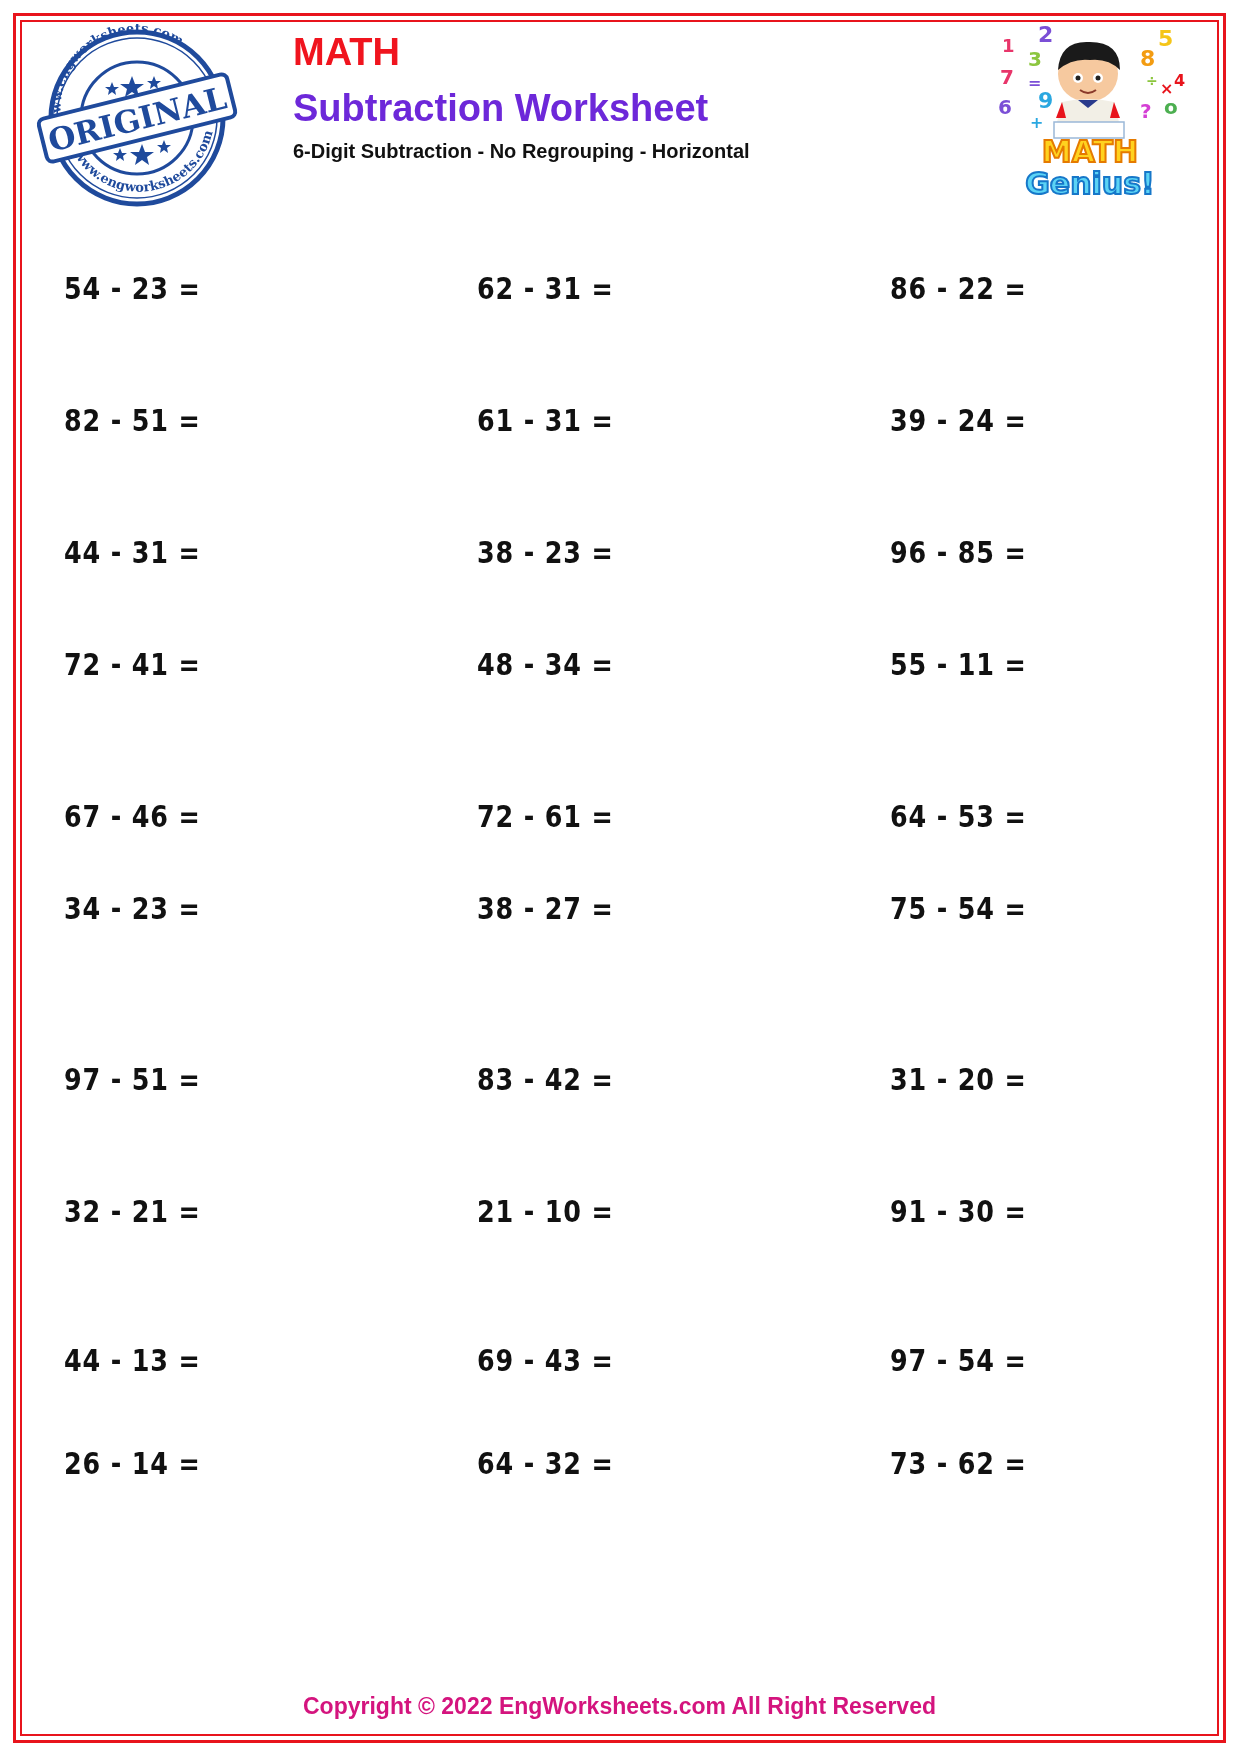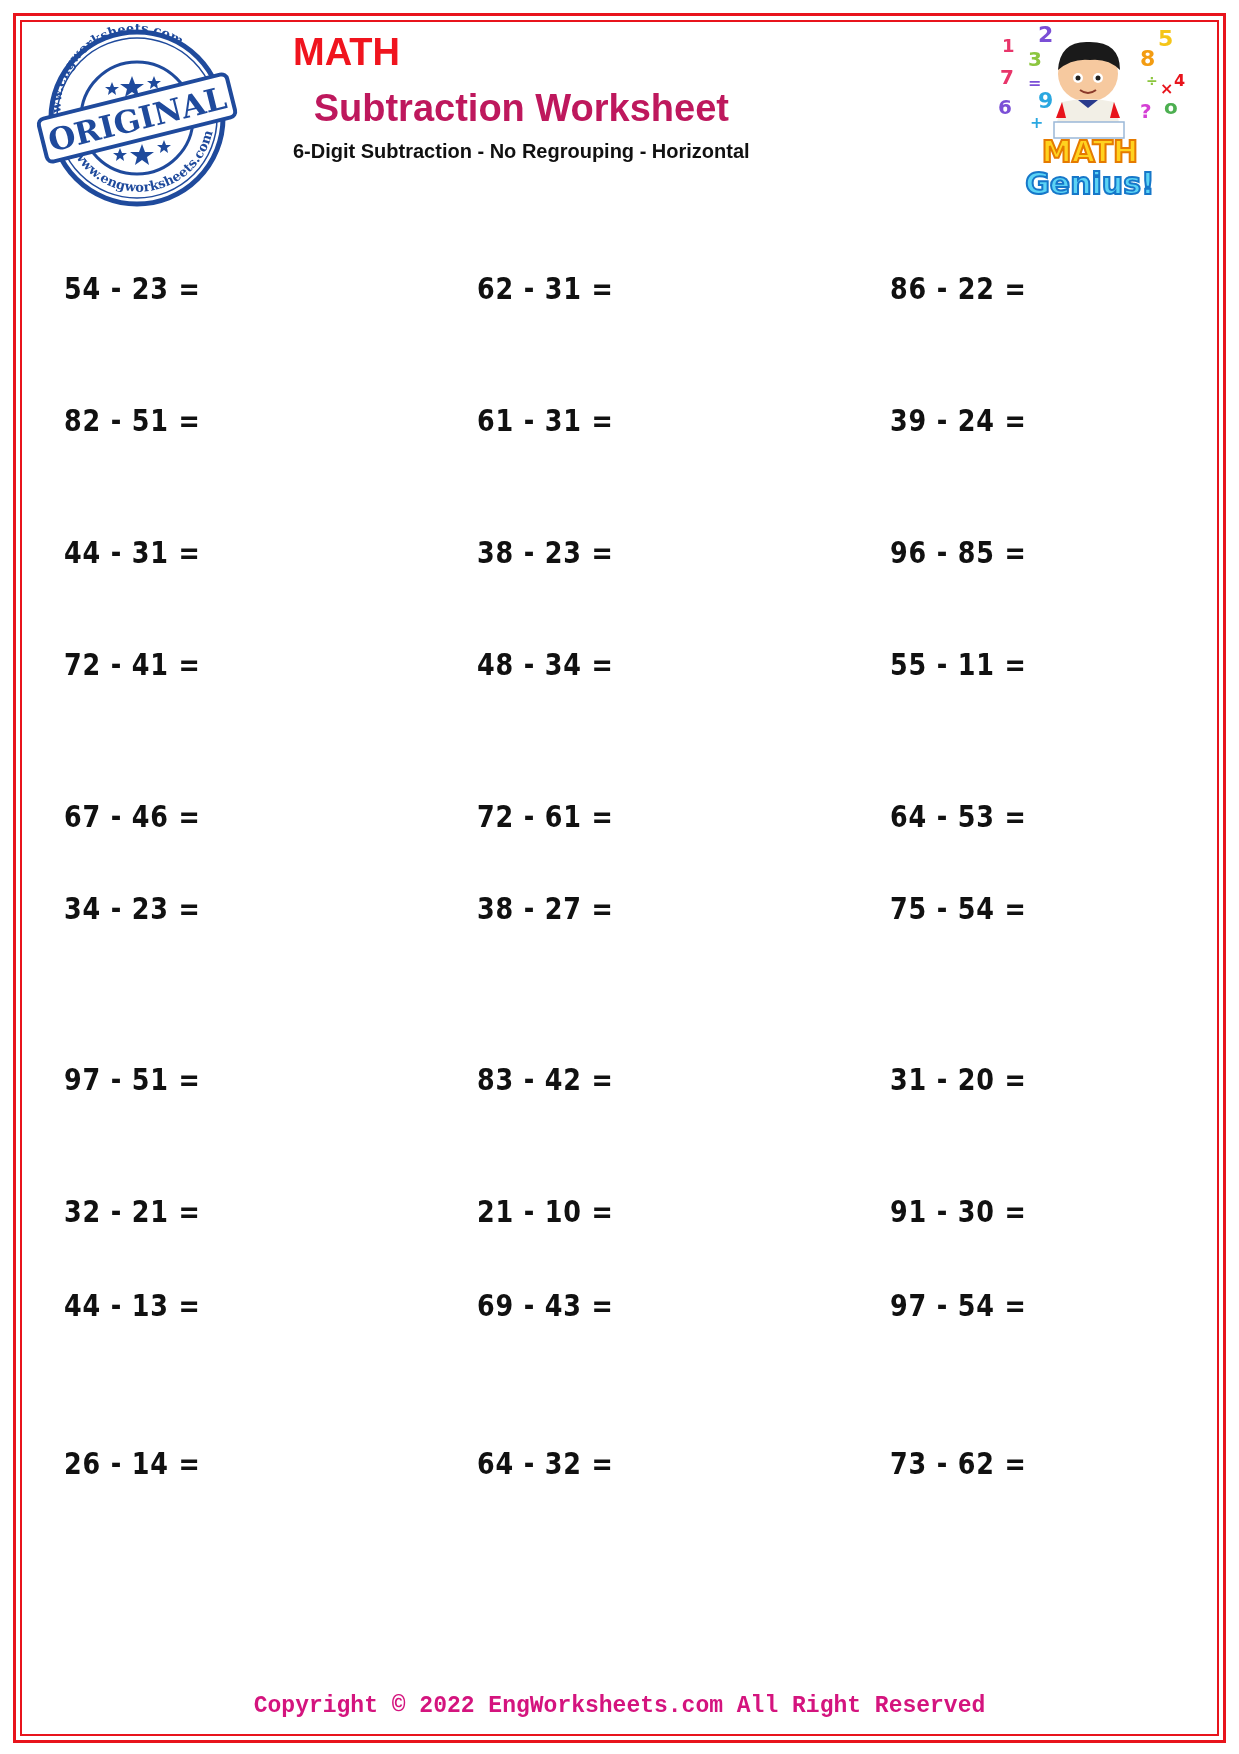--- a/index.html
+++ b/index.html
@@ -5,31 +5,31 @@
   html, body { margin: 0; padding: 0; background: #ffffff; }
   body { width: 1239px; height: 1754px; position: relative; overflow: hidden;
          font-family: "Liberation Sans", "DejaVu Sans", sans-serif; }
   .frame-outer { position: absolute; left: 13px; top: 13px; width: 1207px; height: 1724px;
                  border: 3px solid #e8141c; box-sizing: content-box; }
   .frame-inner { position: absolute; left: 20px; top: 20px; width: 1195px; height: 1712px;
                  border: 2px solid #e8141c; }
   .stamp { position: absolute; left: 34px; top: 24px; width: 206px; height: 188px; }
   .titles { position: absolute; left: 293px; top: 30px; }
   .title-main { color: #f0141e; font-weight: bold; font-size: 38px; line-height: 44px; margin: 0; }
-  .title-sub  { color: #be185d; font-weight: bold; font-size: 38px; line-height: 44px; margin: 12px 0 0 0; text-align: center; }
+  .title-sub  { color: #6d28d9; font-weight: bold; font-size: 38px; line-height: 44px; margin: 12px 0 0 0; }
   .title-desc { color: #111; font-weight: bold; font-size: 20px; line-height: 26px; margin: 8px 0 0 0; }
   .mascot { position: absolute; left: 990px; top: 22px; width: 200px; height: 185px; }
   .grid { position: absolute; left: 64px; top: 270px; width: 1120px; }
   .row { position: absolute; left: 0; height: 40px; width: 1120px; }
   .problem { position: absolute; top: 0; font-weight: bold; font-size: 31px; letter-spacing: 1px;
              color: #111; white-space: nowrap; font-family: "DejaVu Sans", sans-serif;
              transform: scaleX(0.82); transform-origin: left center; }
   .c0 { left: 0; } .c1 { left: 413px; } .c2 { left: 826px; }
   .copyright { position: absolute; left: 0; width: 1239px; top: 1693px; text-align: center;
-               color: #d4147e; font-weight: bold; font-size: 23px; font-family: Liberation Mono, monospace; }
+               color: #d4147e; font-weight: bold; font-size: 23px; }
 </style>
 </head>
 <body>
 
 <div class="frame-outer"></div>
 <div class="frame-inner"></div>
 
 <div class="stamp">
   <svg width="206" height="188" viewBox="0 0 206 188">
     <defs>
@@ -141,21 +141,21 @@
   <div class="row" style="top:791px">
     <span class="problem c0">97 - 51 =</span>
     <span class="problem c1">83 - 42 =</span>
     <span class="problem c2">31 - 20 =</span>
   </div>
   <div class="row" style="top:923px">
     <span class="problem c0">32 - 21 =</span>
     <span class="problem c1">21 - 10 =</span>
     <span class="problem c2">91 - 30 =</span>
   </div>
-  <div class="row" style="top:1017px">
+  <div class="row" style="top:1072px">
     <span class="problem c0">44 - 13 =</span>
     <span class="problem c1">69 - 43 =</span>
     <span class="problem c2">97 - 54 =</span>
   </div>
   <div class="row" style="top:1175px">
     <span class="problem c0">26 - 14 =</span>
     <span class="problem c1">64 - 32 =</span>
     <span class="problem c2">73 - 62 =</span>
   </div>
 </div>

